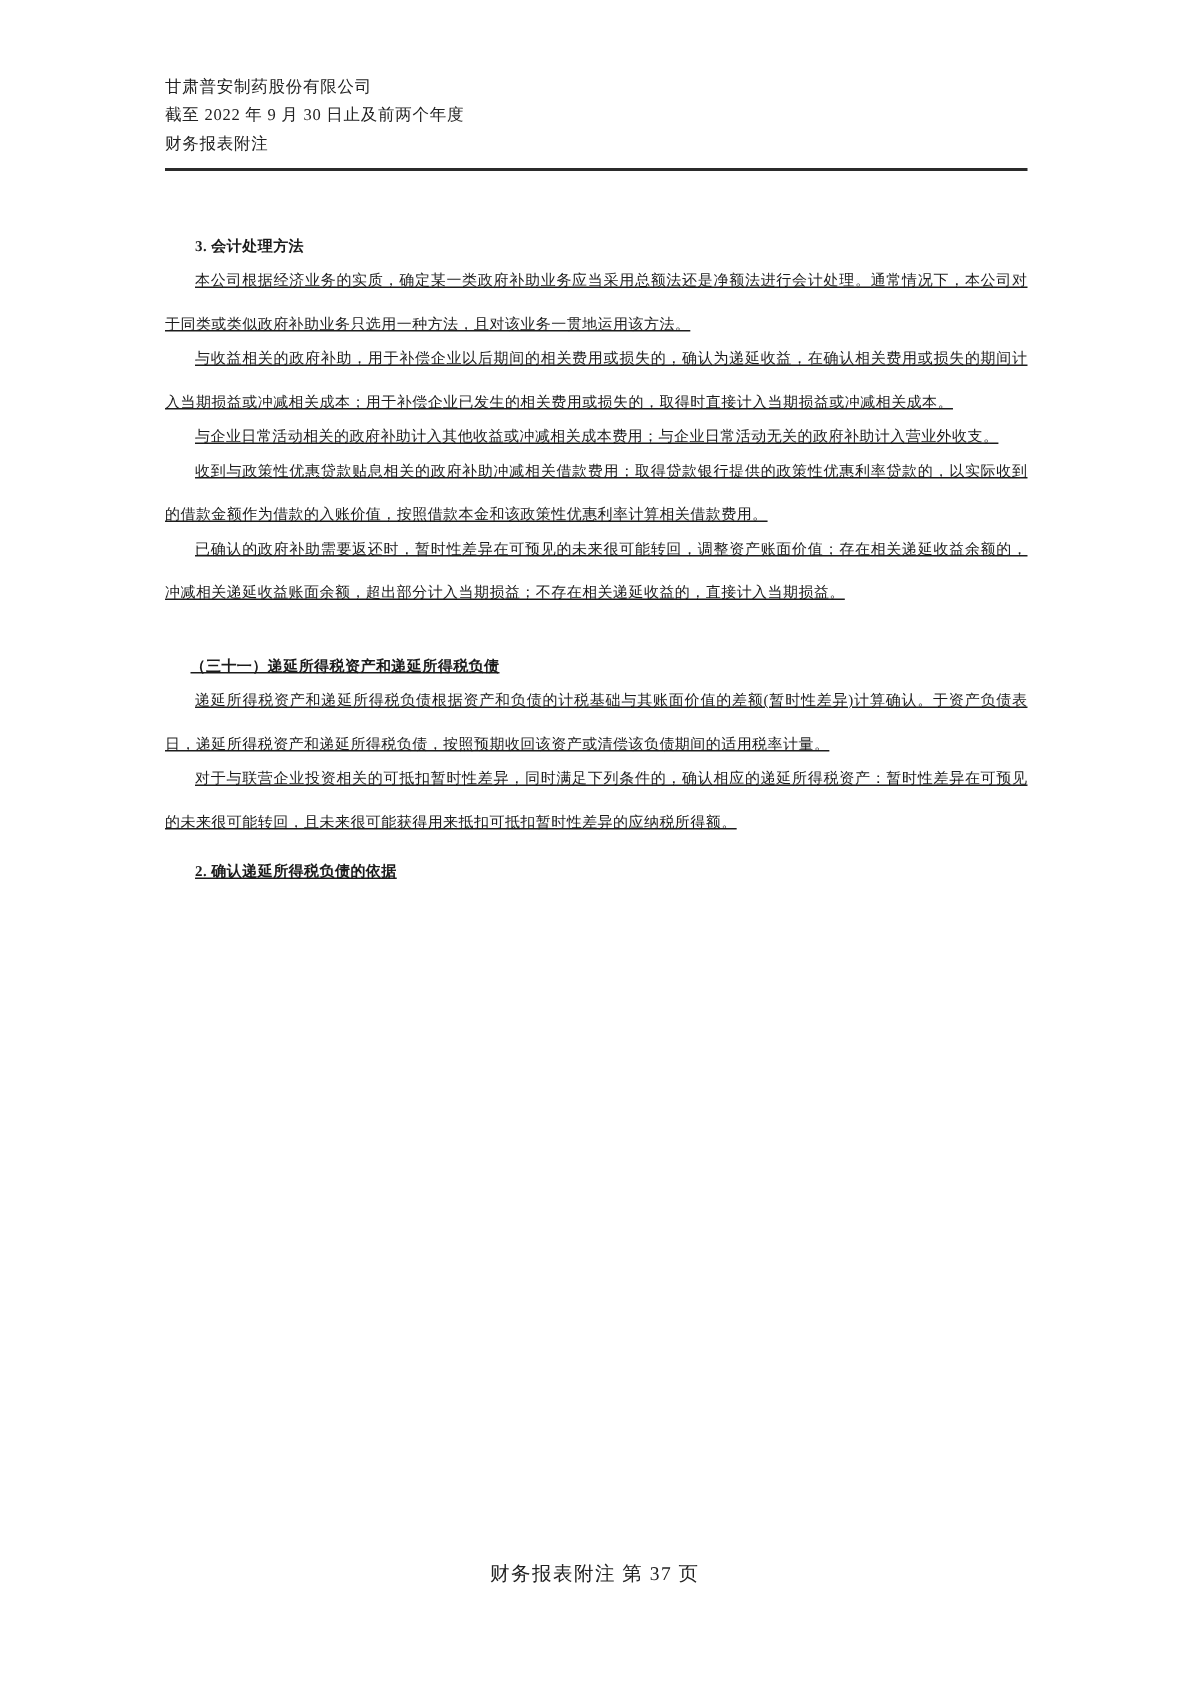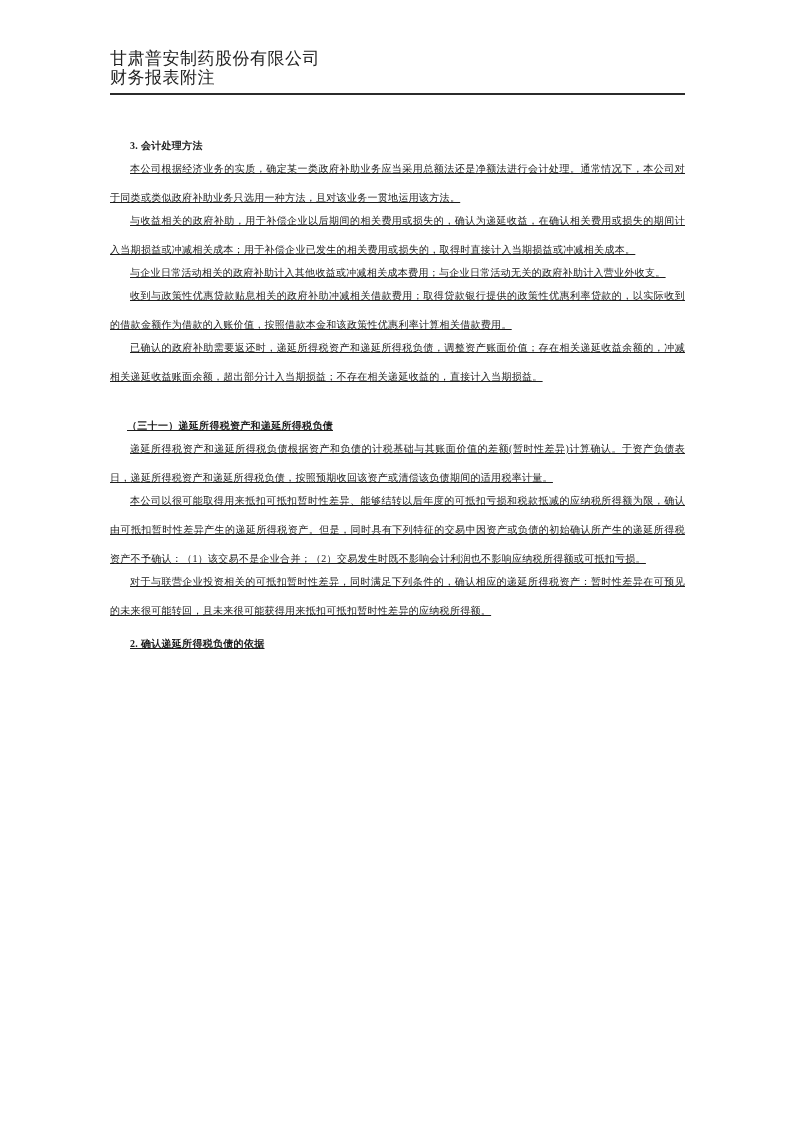--- a/index.html
+++ b/index.html
@@ -17,21 +17,21 @@
     overflow: hidden;
     box-sizing: border-box;
   }
   .page-inner {
     box-sizing: border-box;
     width: 100%;
     height: 100%;
     padding: 49px 108px 0 110px;
   }
   .doc-header {
-    font-size: 17px;
+    font-size: 11px;
     line-height: 19px;
     letter-spacing: 0.5px;
     color: #222222;
   }
   .header-divider {
     height: 0;
     border: none;
     border-top: 2px solid #2b2b2b;
     margin: 6px 0 0 0;
   }
@@ -76,34 +76,37 @@
   }
 </style>
 </head>
 <body>
 
 <div class="page">
   <div class="page-inner">
 
     <header class="doc-header">
       <div>甘肃普安制药股份有限公司</div>
+      <div>截至 2022 年 9 月 30 日止及前两个年度</div>
       <div>财务报表附注</div>
     </header>
 
     <hr class="header-divider">
 
     <main class="doc-body">
       <p class="heading minor">3. 会计处理方法</p>
       <p class="para">本公司根据经济业务的实质，确定某一类政府补助业务应当采用总额法还是净额法进行会计处理。通常情况下，本公司对于同类或类似政府补助业务只选用一种方法，且对该业务一贯地运用该方法。</p>
       <p class="para">与收益相关的政府补助，用于补偿企业以后期间的相关费用或损失的，确认为递延收益，在确认相关费用或损失的期间计入当期损益或冲减相关成本；用于补偿企业已发生的相关费用或损失的，取得时直接计入当期损益或冲减相关成本。</p>
       <p class="para">与企业日常活动相关的政府补助计入其他收益或冲减相关成本费用；与企业日常活动无关的政府补助计入营业外收支。</p>
       <p class="para">收到与政策性优惠贷款贴息相关的政府补助冲减相关借款费用；取得贷款银行提供的政策性优惠利率贷款的，以实际收到的借款金额作为借款的入账价值，按照借款本金和该政策性优惠利率计算相关借款费用。</p>
-      <p class="para">已确认的政府补助需要返还时，递延所得税资产和递延所得税负债，调整资产账面价值；存在相关递延收益余额的，冲减相关递延收益账面余额，超出部分计入当期损益；不存在相关递延收益的，直接计入当期损益。</p>
+      <p class="para">已确认的政府补助需要返还时，暂时性差异在可预见的未来很可能转回，调整资产账面价值；存在相关递延收益余额的，冲减相关递延收益账面余额，超出部分计入当期损益；不存在相关递延收益的，直接计入当期损益。</p>
       <p class="heading major">（三十一）递延所得税资产和递延所得税负债</p>
       <p class="para">递延所得税资产和递延所得税负债根据资产和负债的计税基础与其账面价值的差额(暂时性差异)计算确认。于资产负债表日，递延所得税资产和递延所得税负债，按照预期收回该资产或清偿该负债期间的适用税率计量。</p>
-      <p class="para">本公司以很可能取得用来抵扣可抵扣暂时性差异、能够结转以后年度的可抵扣亏损和税款抵减的应纳税所得额为限，确认由可抵扣暂时性差异产生的递延所得税资产。但是，同时具有下列特征的交易中因资产或负债的初始确认所产生的递延所得税资产不予确认：（1）该交易不是企业合并；（2）交易发生时既不影响会计利润也不影响应纳税所得额或可抵扣亏损。</p>
       <p class="para">对于与联营企业投资相关的可抵扣暂时性差异，同时满足下列条件的，确认相应的递延所得税资产：暂时性差异在可预见的未来很可能转回，且未来很可能获得用来抵扣可抵扣暂时性差异的应纳税所得额。</p>
       <p class="heading minor">2. 确认递延所得税负债的依据</p>
     </main>
 
   </div>
 
+  <footer class="doc-footer">
+    <span>财务报表附注 第 37 页</span>
+  </footer>
 </div>
 
 </body></html>

